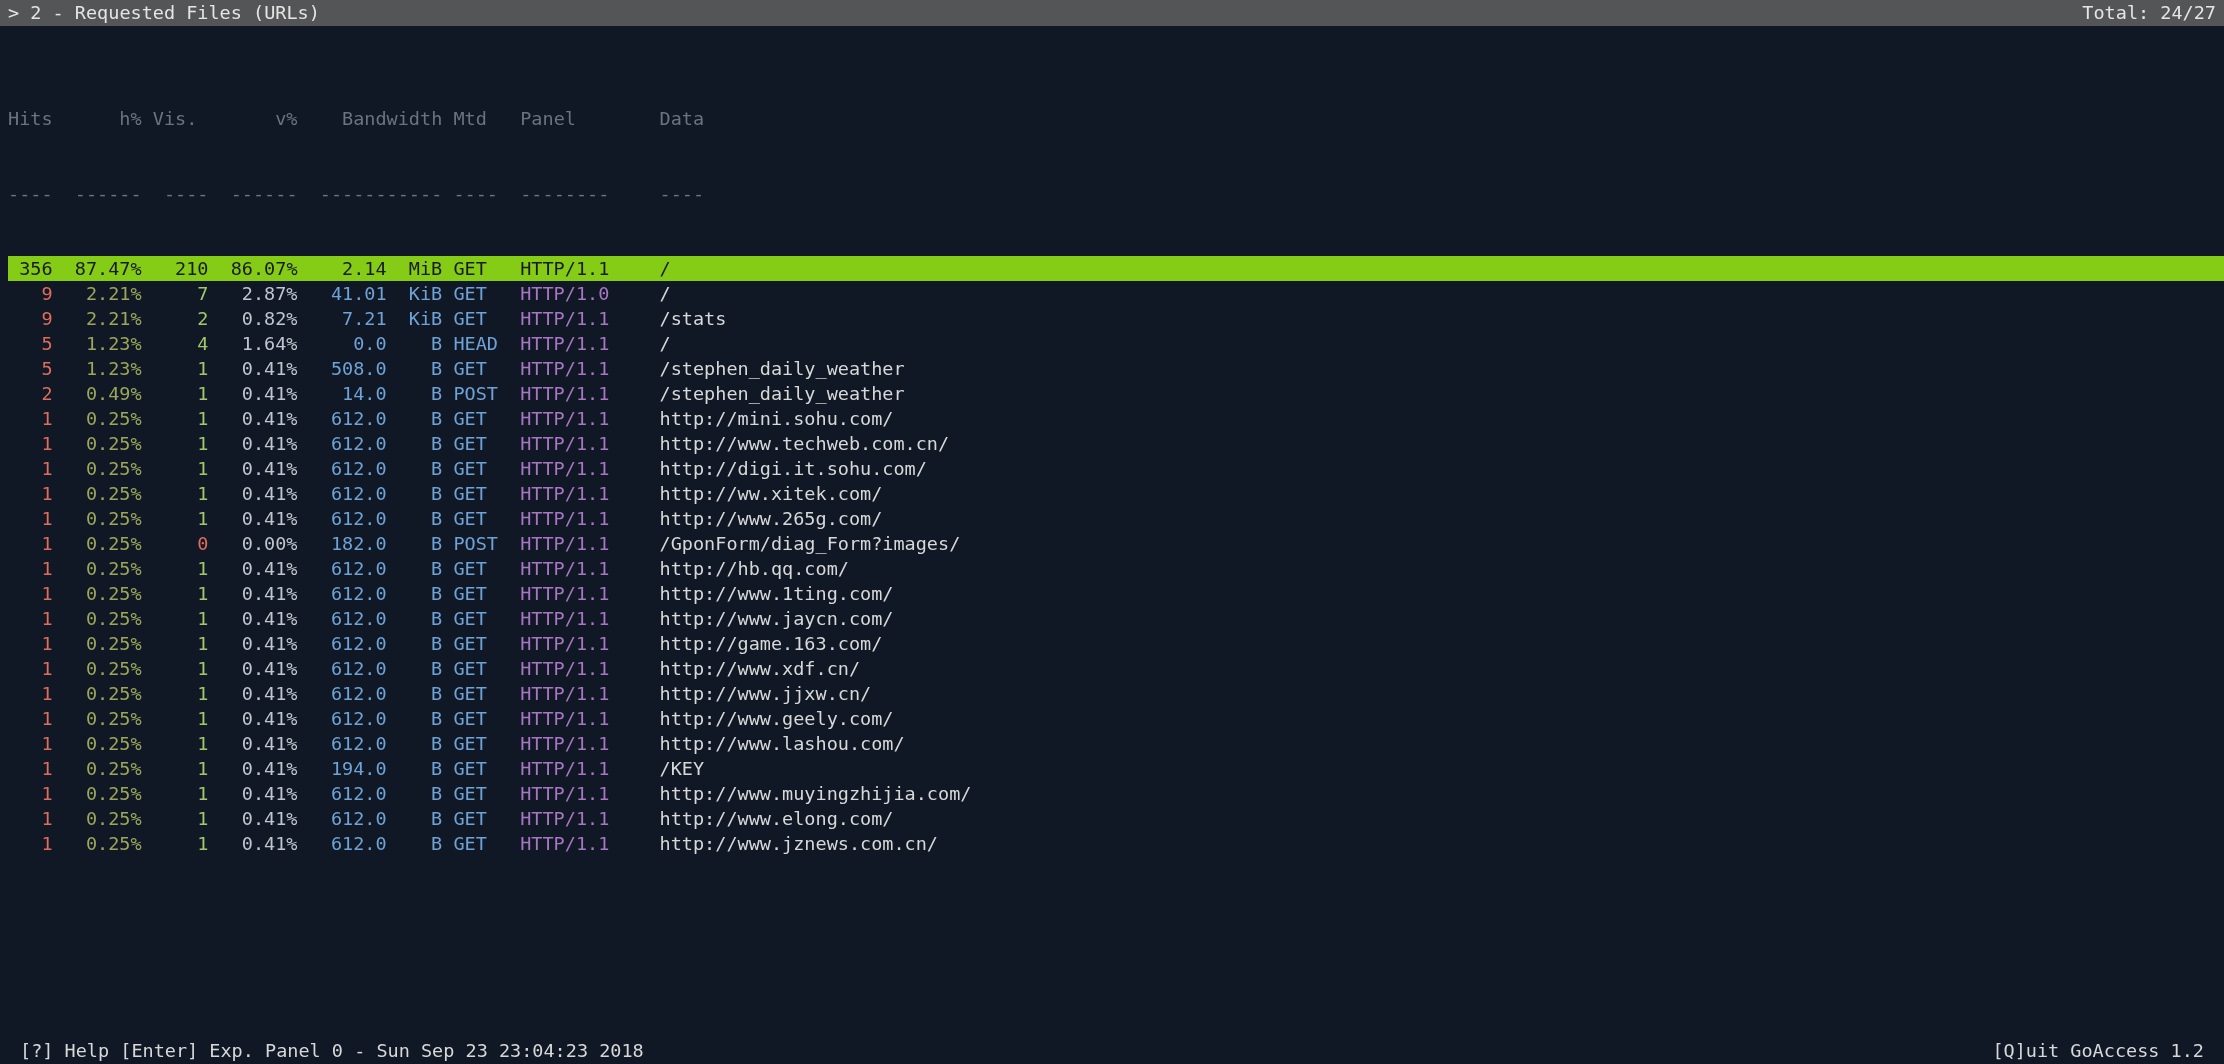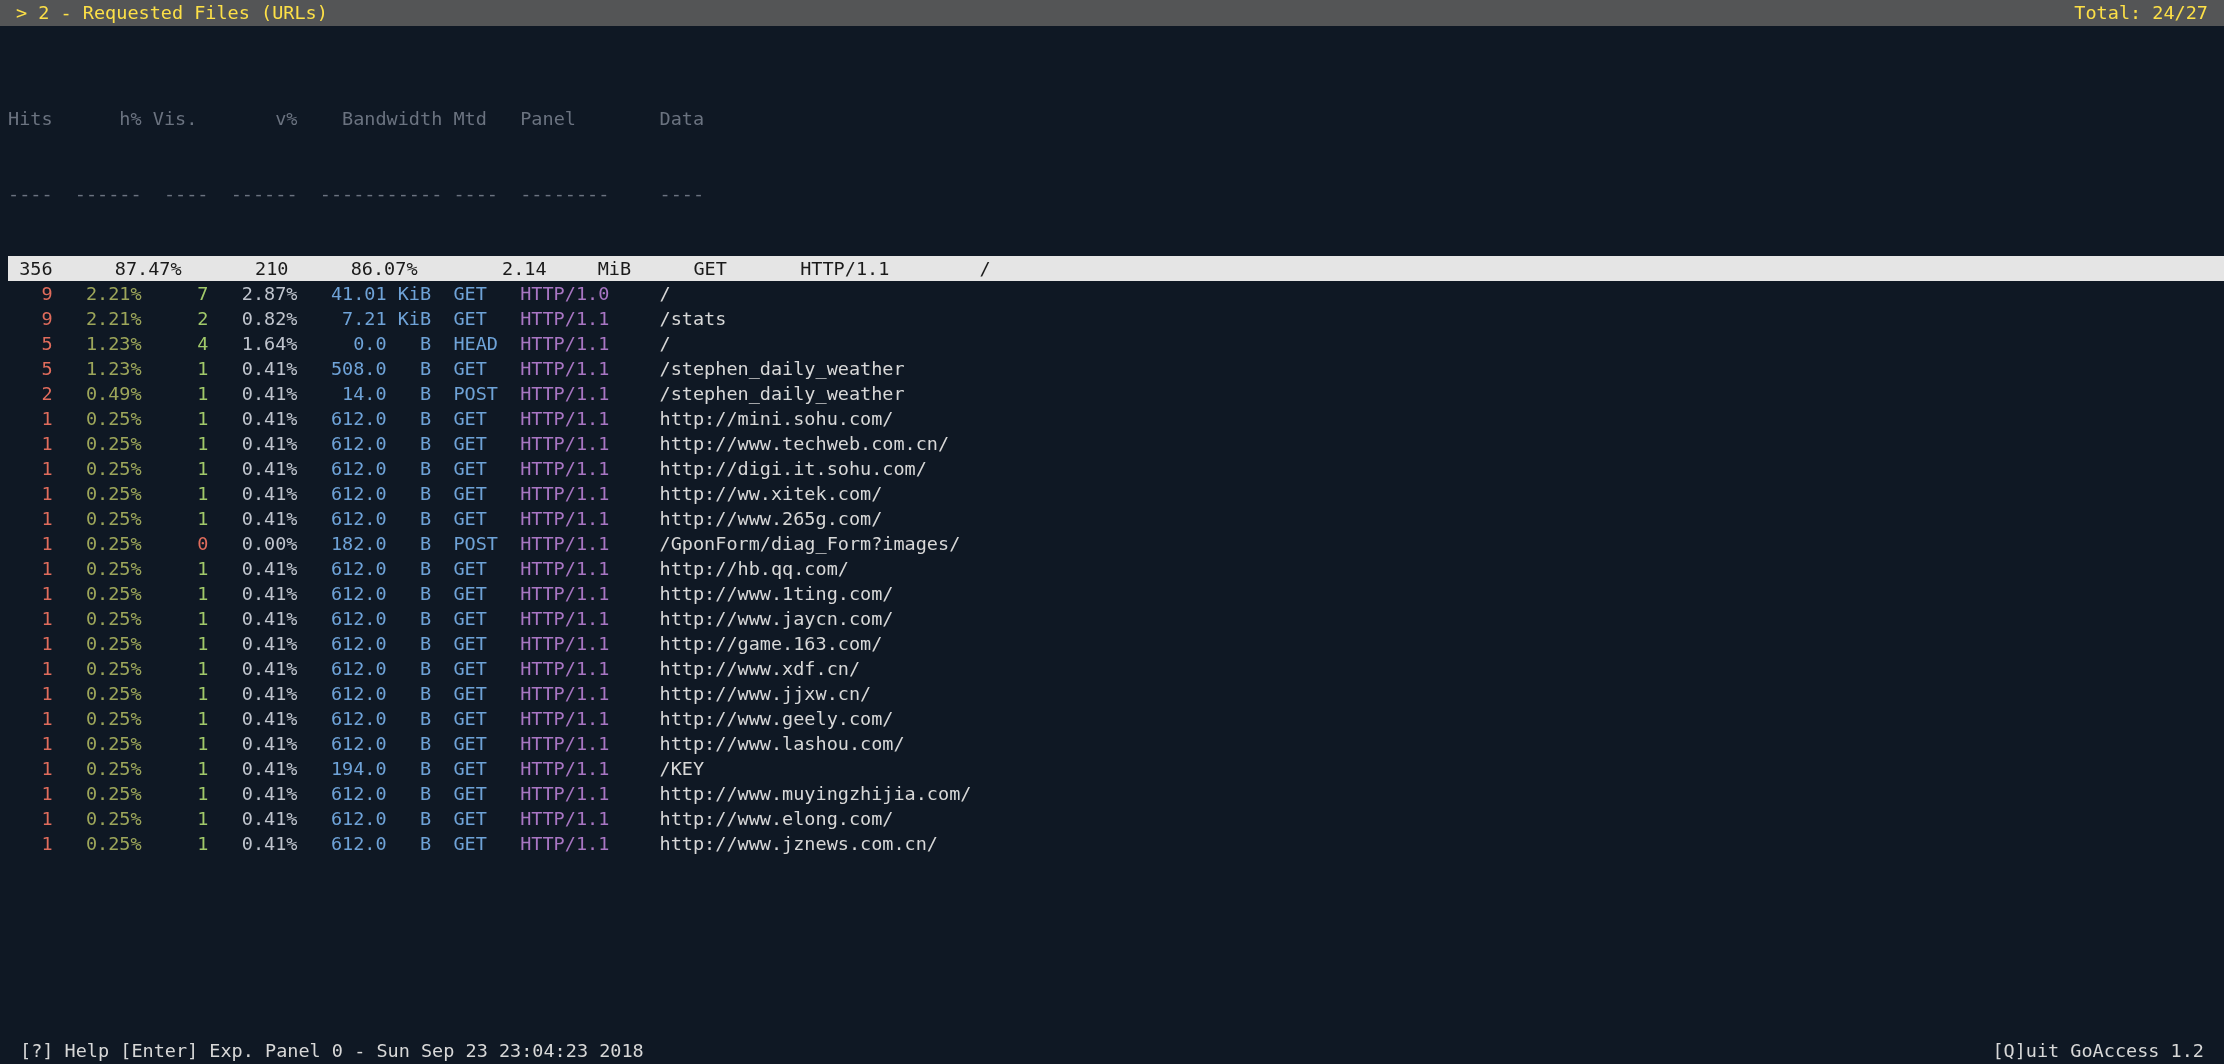--- a/index.html
+++ b/index.html
@@ -8,56 +8,55 @@
     color: #c0c5ce;
     font-family: 'Menlo', 'Consolas', 'DejaVu Sans Mono', monospace;
     font-size: 18.5px;
     line-height: 25px;
     width: 2224px;
     height: 1064px;
     overflow: hidden;
   }
   .header-bar {
     background: #545556;
-    color: #fde047;
+    color: #e5e5e5;
     height: 26px;
     line-height: 26px;
-    padding: 0 16px;
+    padding: 0 8px;
     display: flex;
     justify-content: space-between;
   }
   .spacer { height: 30px; }
   .table {
     padding-left: 8px;
     white-space: pre;
   }
   .col-headers { color: #6b7380; }
   .dashes { color: #6b7380; }
   .row { display: flex; }
   .row.selected {
-    background: #e5e5e5;
+    background: #84cc16;
     color: #1a1a1a;
     width: 100%;
-    gap: 40px;
   }
   .row.selected .c-hits,
   .row.selected .c-hpct,
   .row.selected .c-vis,
   .row.selected .c-vpct,
   .row.selected .c-bw,
   .row.selected .c-bwu,
   .row.selected .c-mtd,
   .row.selected .c-proto,
   .row.selected .c-data { color: #1a1a1a; }
   .c-hits  { width: 4ch; text-align: right; color: #e06c5c; }
   .c-hpct  { width: 7ch; text-align: right; color: #9da65a; margin-left: 1ch;}
   .c-vis   { width: 5ch; text-align: right; color: #a1c96a; margin-left: 1ch;}
   .c-vpct  { width: 7ch; text-align: right; color: #c0c5ce; margin-left: 1ch;}
   .c-bw    { width: 7ch; text-align: right; color: #6fa3d8; margin-left: 1ch;}
-  .c-bwu   { width: 4ch; color: #6fa3d8; margin-left: 1ch;}
+  .c-bwu   { width: 4ch; text-align: right; color: #6fa3d8; margin-left: 1ch;}
   .c-mtd   { width: 5ch; text-align: left; color: #6fa3d8; margin-left: 1ch;}
   .c-proto { width: 9ch; text-align: left; color: #a976c4; margin-left: 1ch;}
   .c-data  { text-align: left; color: #d8d8d8; margin-left: 1ch; padding-left: 28px;}
   .c-vis.zero { color: #e06c5c; }
   .footer {
     position: absolute;
     bottom: 0;
     left: 0;
     right: 0;
     background: #0f1824;

